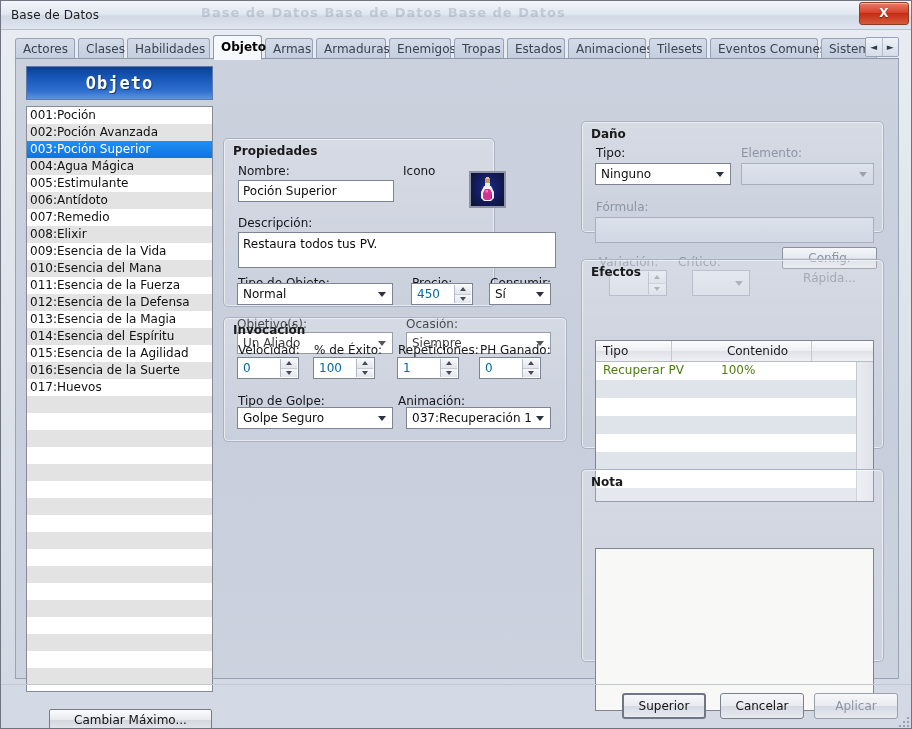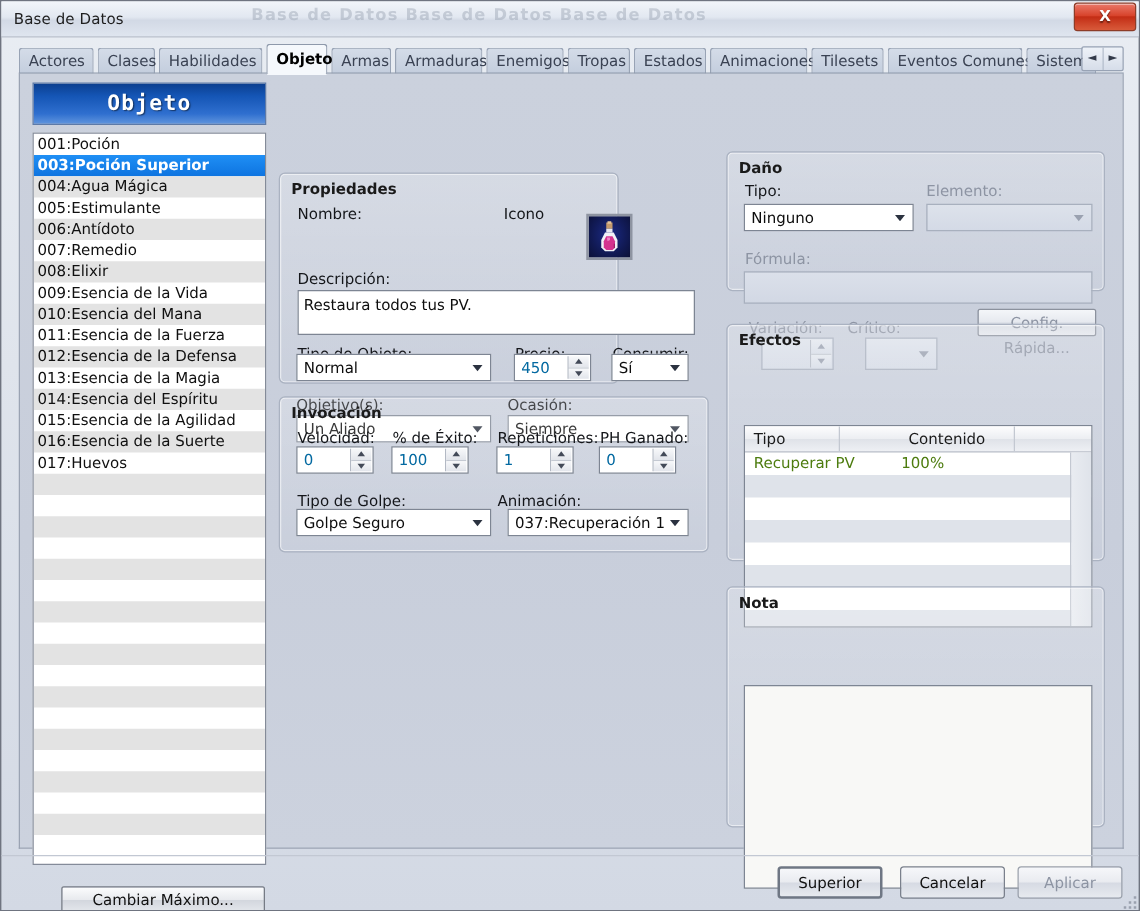--- a/index.html
+++ b/index.html
@@ -170,21 +170,20 @@
     color: #101010;
     white-space: nowrap;
     overflow: hidden;
     cursor: pointer;
     box-sizing: border-box;
   }
   .listrow.alt { background: #e3e3e3; }
   .listrow.sel {
     background: linear-gradient(to bottom,#1f8ff5 0%, #0e74e0 100%);
     color: #ffffff;
-    font-weight: bold;
   }
   .maxbtn {
     position: absolute;
     left: 33px; top: 650px;
     width: 163px; height: 22px;
     background: linear-gradient(to bottom,#fbfcfd 0%,#e8eaee 48%,#d3d7de 52%,#e5e8ed 100%);
     border: 1px solid #767b85;
     border-radius: 2px;
     box-sizing: border-box;
     font-size: 12px;
@@ -461,20 +460,21 @@
       <div>►</div>
     </div>
   </div>
   <div class="tabline"></div>
 
   <div class="content">
 
     <div class="side-header">Objeto</div>
     <div class="listbox" id="itemlist">
         <div class="listrow">001:Poción</div>
+        <div class="listrow alt">002:Poción Avanzada</div>
         <div class="listrow sel">003:Poción Superior</div>
         <div class="listrow alt">004:Agua Mágica</div>
         <div class="listrow">005:Estimulante</div>
         <div class="listrow alt">006:Antídoto</div>
         <div class="listrow">007:Remedio</div>
         <div class="listrow alt">008:Elixir</div>
         <div class="listrow">009:Esencia de la Vida</div>
         <div class="listrow alt">010:Esencia del Mana</div>
         <div class="listrow">011:Esencia de la Fuerza</div>
         <div class="listrow alt">012:Esencia de la Defensa</div>
@@ -500,20 +500,21 @@
         <div class="listrow alt"></div>
         <div class="listrow"></div>
         <div class="listrow alt"></div>
         <div class="listrow"></div>
       </div>
     <div class="maxbtn">Cambiar Máximo...</div>
 
     <div class="group" style="left:207px; top:79px; width:272px; height:169px;">
       <div class="gtitle">Propiedades</div>
       <div class="lbl" style="left:14px; top:25px;">Nombre:</div>
+      <div class="tinput" style="left:14px; top:41px; width:156px; height:22px;">Poción Superior</div>
       <div class="lbl" style="left:179px; top:25px;">Icono</div>
       <div class="iconbox" style="left:245px; top:32px; width:37px; height:37px;">
         <svg class="potion" viewBox="0 0 33 33">
           <rect x="14" y="5" width="5" height="5" fill="#c49a6c"></rect>
           <rect x="15" y="4" width="3" height="2" fill="#e3c49a"></rect>
           <rect x="14" y="10" width="5" height="3" fill="#e8e8f0"></rect>
           <path d="M13 13 L20 13 L23 19 L23 25 L20 28 L13 28 L10 25 L10 19 Z" fill="#f1f1f6"></path>
           <path d="M14 16 L19 16 L21 20 L21 25 L19 27 L14 27 L12 25 L12 20 Z" fill="#d4338f"></path>
           <path d="M14.5 17 L17 17 L17 19 L15 20 Z" fill="#f28fce" opacity="0.85"></path>
           <path d="M20 22 L21 22 L21 25 L20 26 Z" fill="#8d1c5d" opacity="0.8"></path>

